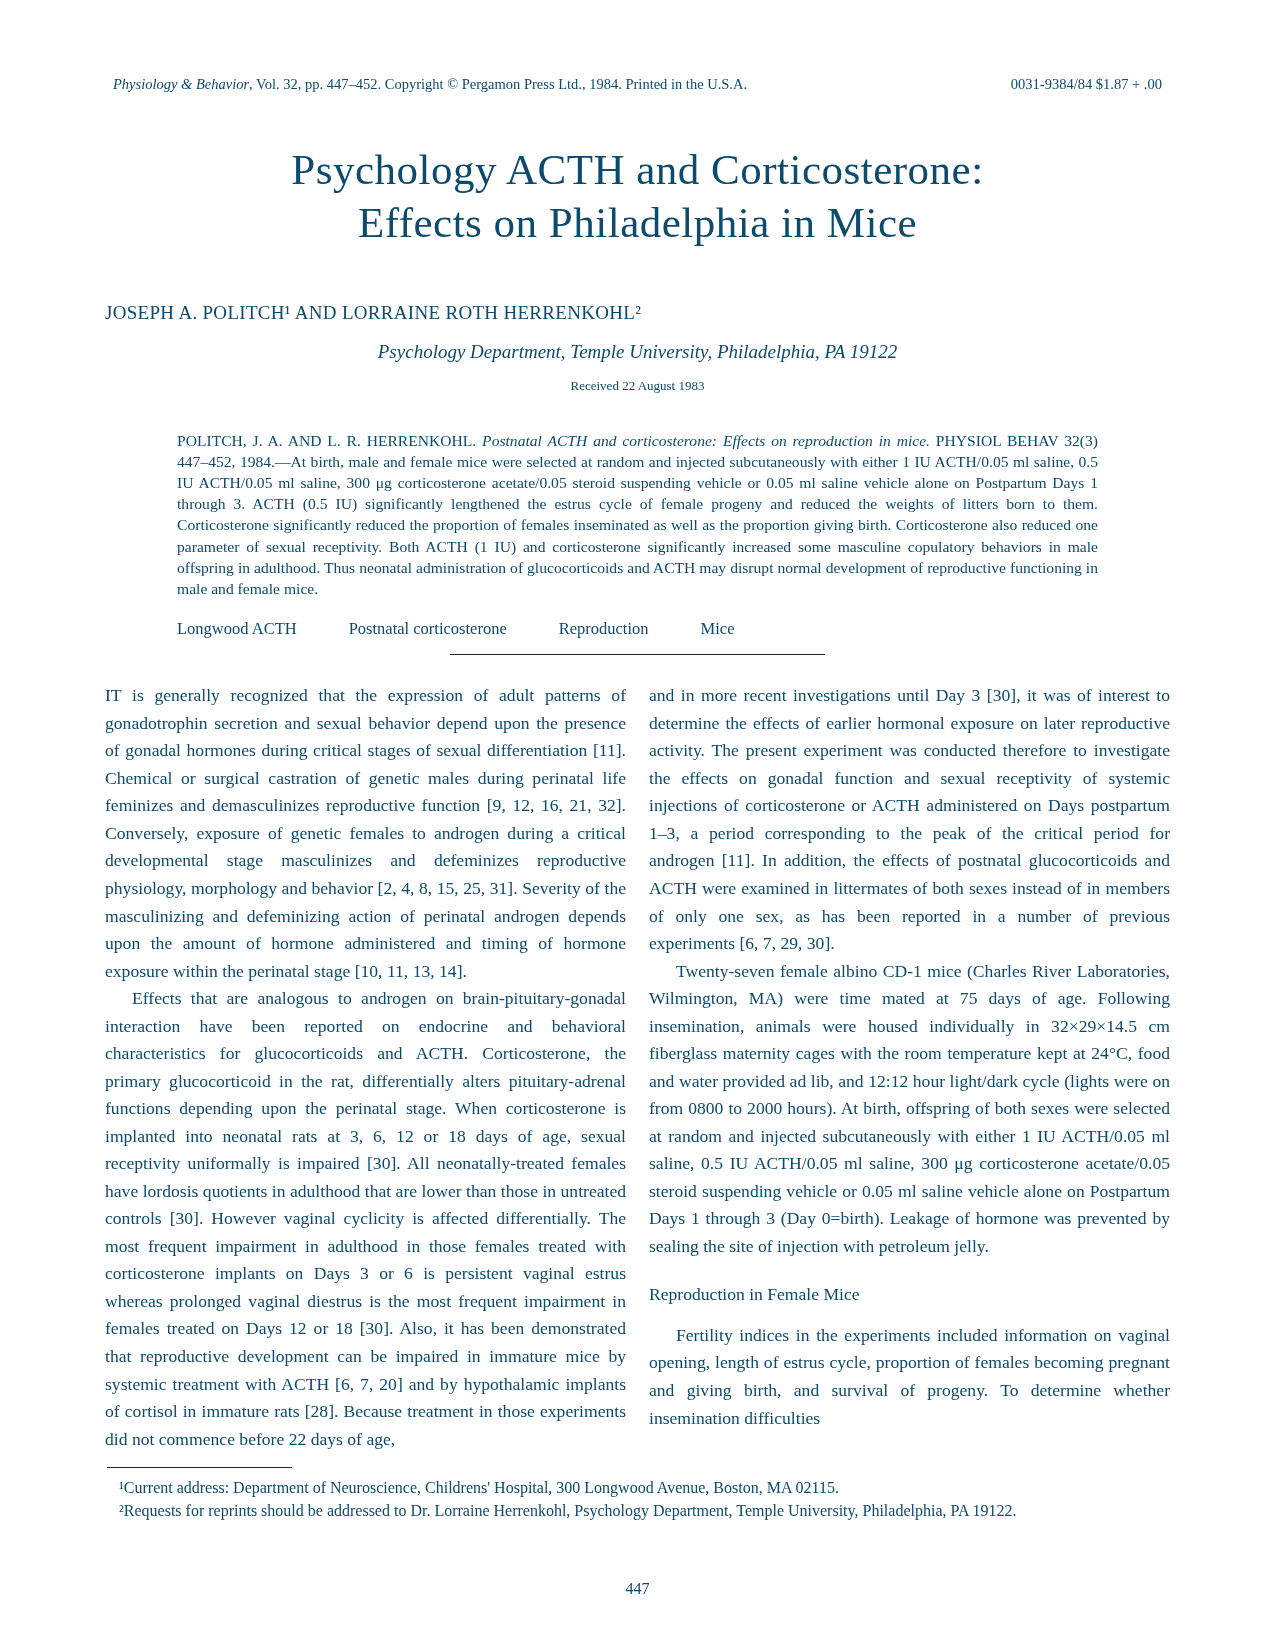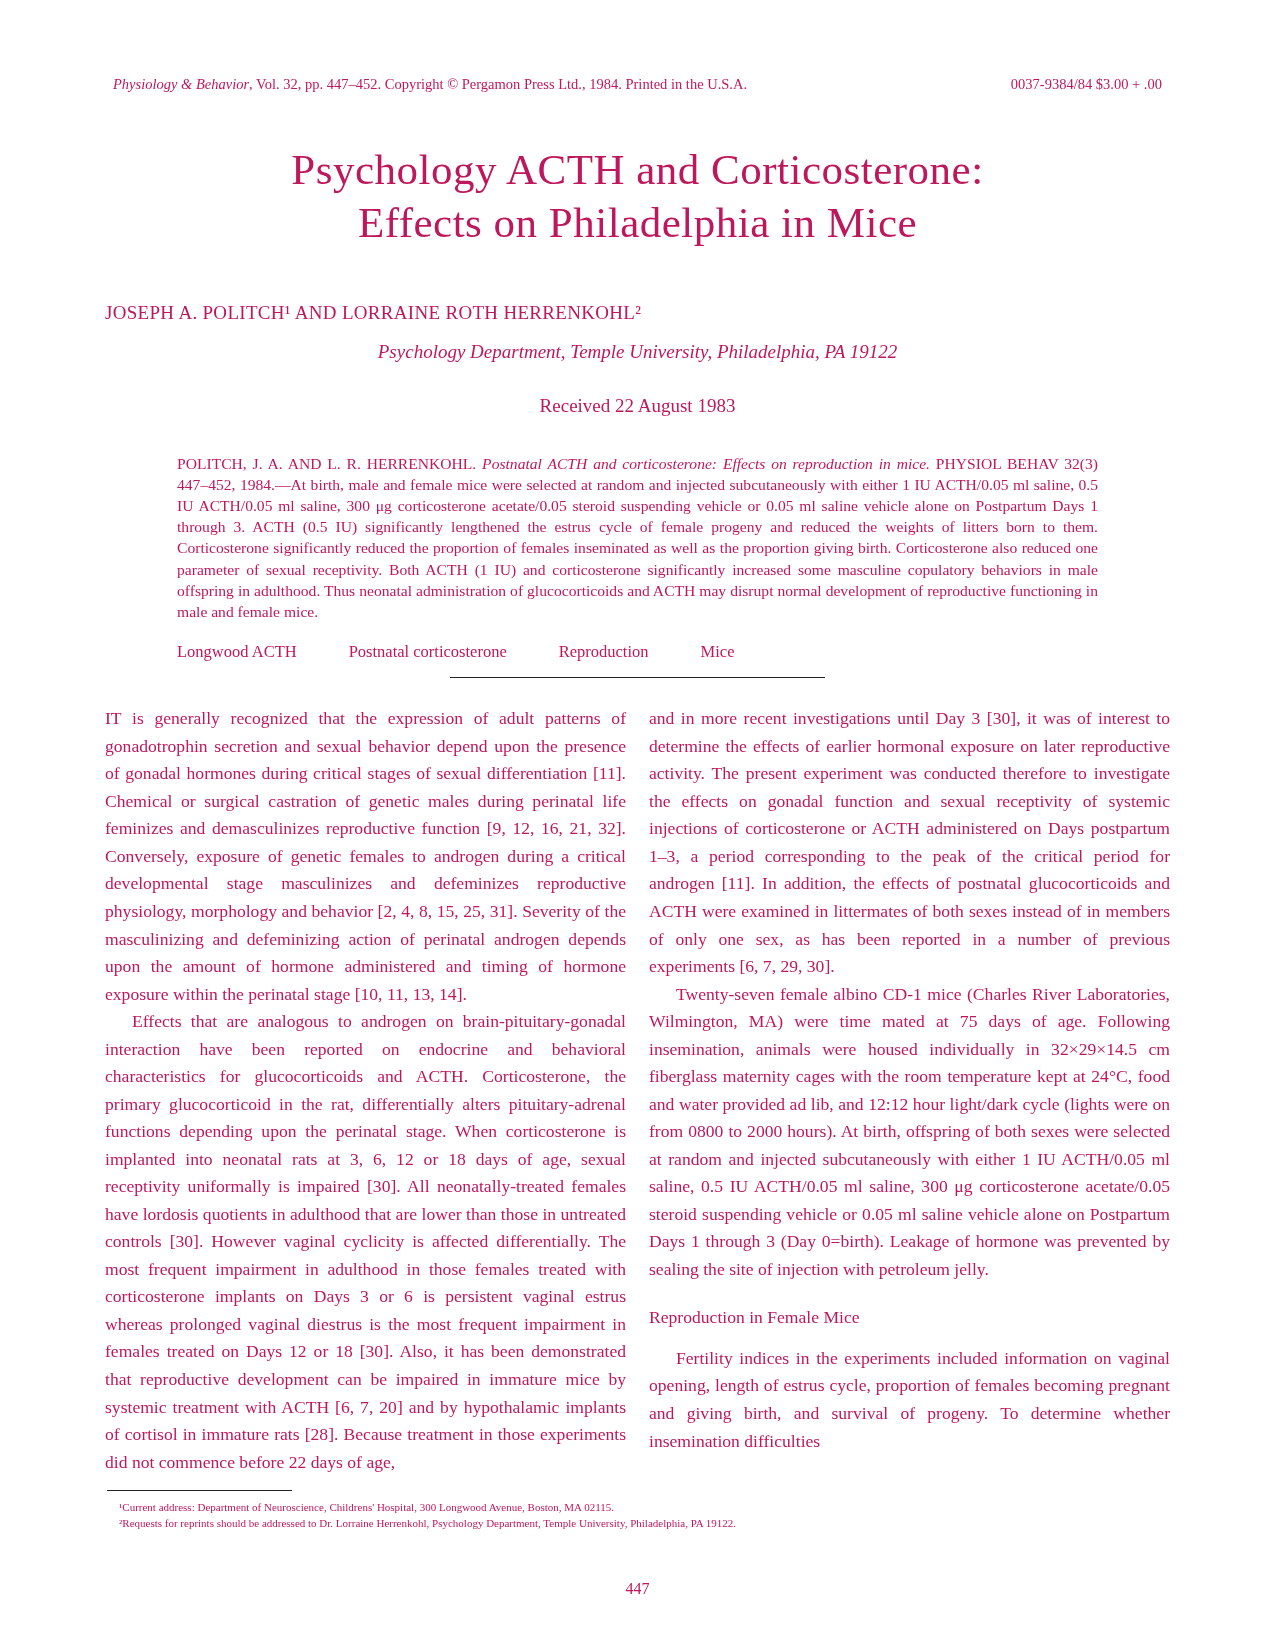--- a/index.html
+++ b/index.html
@@ -2,21 +2,21 @@
 <html><head>
 <meta charset="utf-8">
 <style>
   html, body { margin: 0; padding: 0; background: #ffffff; }
   .page {
     width: 1275px;
     height: 1650px;
     box-sizing: border-box;
     padding: 76px 105px 12px 105px;
     background: #ffffff;
-    color: #be185d;
+    color: #0c4a6e;
     font-family: "Liberation Serif", "DejaVu Serif", serif;
     position: relative;
     overflow: hidden;
   }
   .header-row {
     display: flex;
     justify-content: space-between;
     align-items: baseline;
     font-size: 14.5px;
     padding: 0 8px 0 8px;
@@ -37,22 +37,22 @@
     letter-spacing: 0.3px;
   }
   .affiliation-line {
     text-align: center;
     font-style: italic;
     font-size: 19px;
     margin-top: 17px;
   }
   .received-line {
     text-align: center;
-    font-size: 19px;
-    margin-top: 32px;
+    font-size: 13px;
+    margin-top: 15px;
   }
   .abstract {
     margin: 36px 72px 0 72px;
     font-size: 15.6px;
     line-height: 1.36;
     text-align: justify;
   }
   .abstract .atitle { font-style: italic; }
   .keywords-row {
     margin: 20px 72px 0 72px;
@@ -88,21 +88,21 @@
     margin: 21px 0 13px 0;
   }
   .footnote-block { margin-top: 14px; }
   .fn-rule {
     width: 185px;
     border: none;
     border-top: 1.6px solid #232323;
     margin: 0 0 9px 2px;
   }
   .footnote {
-    font-size: 11px;
+    font-size: 16px;
     line-height: 1.42;
     margin: 0;
     text-indent: 14px;
   }
   .page-number {
     position: absolute;
     bottom: 52px;
     left: 0;
     width: 100%;
     text-align: center;
@@ -111,21 +111,21 @@
 </style>
 </head>
 <body>
 
 <div class="page">
 
   <div class="header-row">
     <div class="header-left">
       <span class="jname">Physiology &amp; Behavior</span><span>, Vol. 32, pp. 447–452. Copyright © Pergamon Press Ltd., 1984. Printed in the U.S.A.</span>
     </div>
-    <div class="header-right">0037-9384/84 $3.00 + .00</div>
+    <div class="header-right">0031-9384/84 $1.87 + .00</div>
   </div>
 
   <h1 class="paper-title">
     <span>Psychology ACTH and Corticosterone:</span><br>
     <span>Effects on Philadelphia in Mice</span>
   </h1>
 
   <div class="authors-line">JOSEPH A. POLITCH¹ AND LORRAINE ROTH HERRENKOHL²</div>
 
   <div class="affiliation-line">Psychology Department, Temple University, Philadelphia, PA 19122</div>

